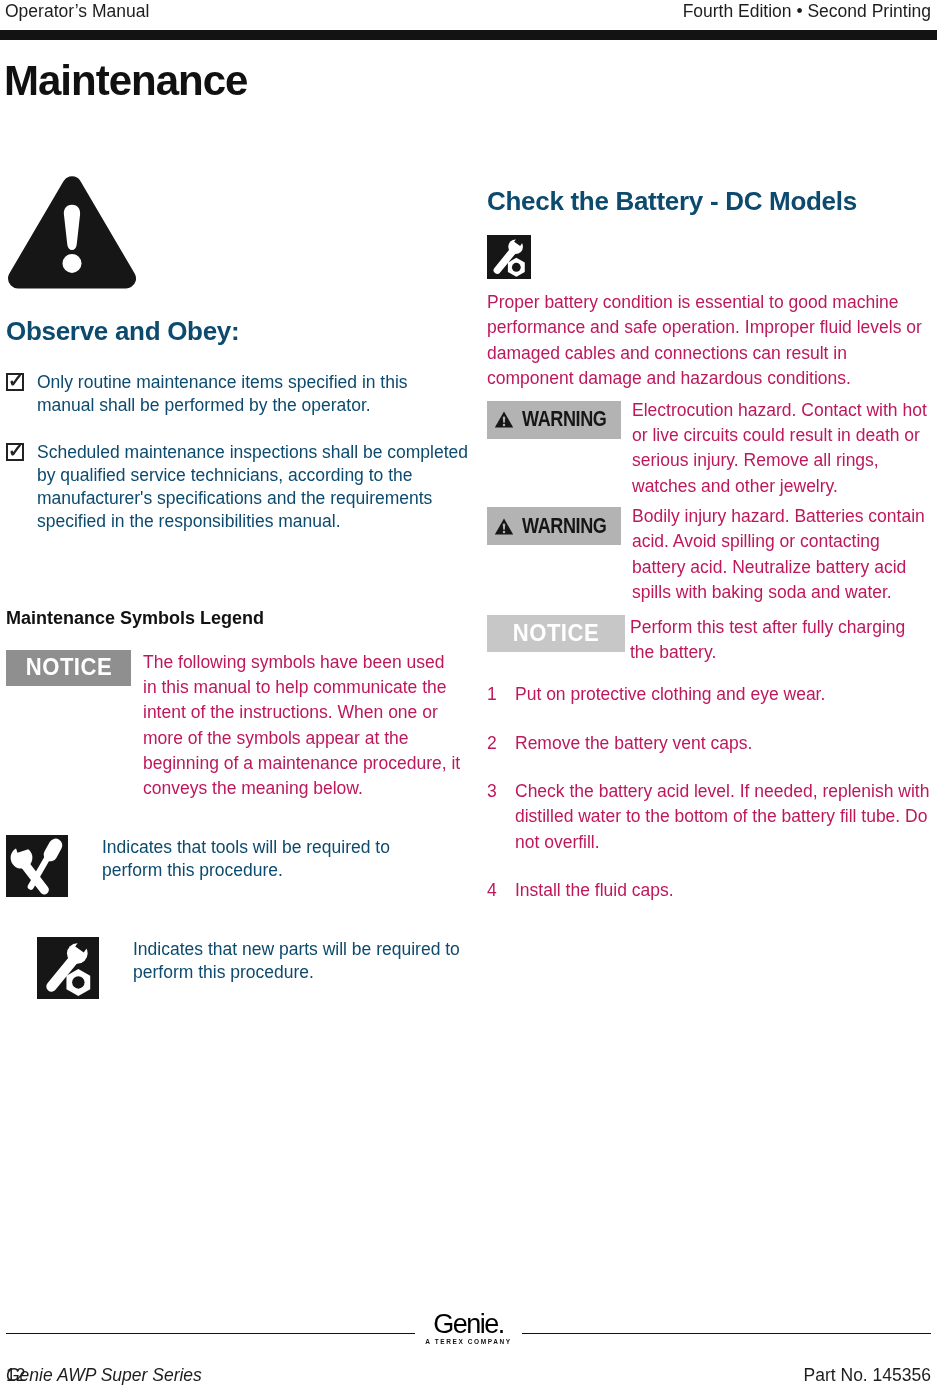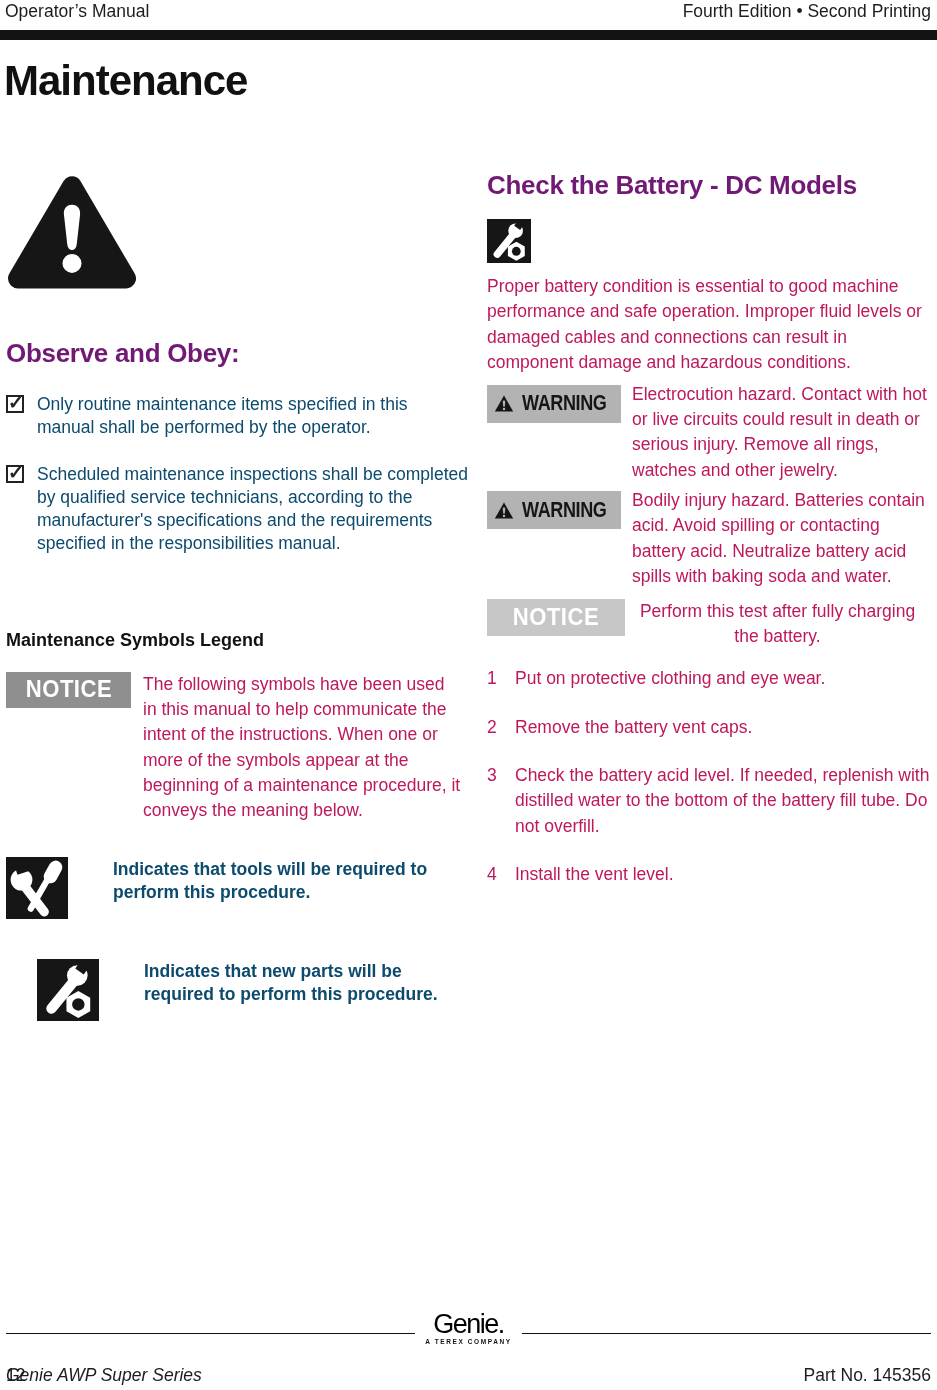--- a/index.html
+++ b/index.html
@@ -27,21 +27,21 @@
   }
   .page-title {
     position:absolute; top:57px; left:4px;
     font-size:42px; font-weight:700; letter-spacing:-1px; color:#111;
   }
   
   .col-left  { position:absolute; left:6px;  top:170px; width:462px; }
   .col-right { position:absolute; left:487px; top:170px; width:447px; }
   .body-txt { font-size:17.5px; line-height:1.32; color:#0c4a6e; }
   .body-txt45 { font-size:17.5px; line-height:1.45; color:#be185d; }
-  h2.sec { font-size:26px; font-weight:700; color:#701a75; letter-spacing:-0.3px; }
+  h2.sec { font-size:26px; font-weight:700; color:#0c4a6e; letter-spacing:-0.3px;margin-top:16px; }
   h3.sub { font-size:18px; font-weight:700; color:#111; }
   
   .tri-icon { width:132px; height:130px; }
   
   .observe-h { margin-top:38px; }
   .check-item { display:flex; margin-top:24px; }
   .cbx {
     flex:0 0 auto; width:18px; height:18px; margin:2px 13px 0 0;
     border:2.5px solid #222; position:relative;
   }
@@ -60,37 +60,37 @@
   .notice-box span {
     color:#ffffff; font-weight:800; font-size:23px; letter-spacing:0.5px;
     transform:scaleX(0.96); white-space:nowrap;
   }
   .nb-dark  { background:#8f8f8f; }
   .nb-light { background:#c7c7c7; width:138px; height:37px; }
   .notice-row .beside { width:318px; margin-left:12px; }
   .sym-row { margin-top:33px; }
   .sym-row + .sym-row { margin-top:40px;padding-left:31px; }
   .sym-icon { flex:0 0 auto; width:62px; height:62px; }
-  .sym-row p { width:352px; margin-left:45px; margin-top:1px;font-weight:bold; }
+  .sym-row p { width:352px; margin-left:34px; margin-top:1px; }
   
   .parts-small { width:44px; height:46px; margin-top:17px; }
   .intro { margin-top:10px; }
   .warn-row { margin-top:9px; }
   .warn-row + .warn-row { margin-top:8px; }
   .warn-box {
     flex:0 0 auto; width:134px; height:38px; background:#b3b3b3;
     display:flex; align-items:center; justify-content:center; gap:0;
   }
   .warn-box .wtxt {
     color:#161616; font-weight:800; font-size:21.5px; letter-spacing:-0.5px;
     transform:scaleX(0.84); white-space:nowrap;
   }
   .warn-row p, .notice-row2 p { width:302px; margin-left:11px; margin-top:-3px; }
   .notice-row2 { margin-top:9px; }
-  .notice-row2 p { width:295px; margin-left:5px; margin-top:0px;text-align:center; }
+  .notice-row2 p { width:295px; margin-left:5px; margin-top:0px; }
   .steps { margin-top:17px; list-style:none; }
   .step { display:flex; margin-bottom:23px; }
   .step .num { flex:0 0 28px; }
   .step p { flex:1; }
   
   .footer { position:absolute; left:0; right:0; bottom:4px; padding:0 6px; }
   .logo-line { display:flex; align-items:flex-end; }
   .logo-line .line { flex:1; border-bottom:1.6px solid #111; margin-bottom:11px; }
   .logo { display:flex; flex-direction:column; align-items:center; padding:0 10px; }
   .logo-text {
@@ -238,21 +238,21 @@
       <li class="step">
         <span class="num body-txt45">2</span>
         <p class="body-txt45">Remove the battery vent caps.</p>
       </li>
       <li class="step">
         <span class="num body-txt45">3</span>
         <p class="body-txt45">Check the battery acid level. If needed, replenish with distilled water to the bottom of the battery fill tube. Do not overfill.</p>
       </li>
       <li class="step">
         <span class="num body-txt45">4</span>
-        <p class="body-txt45">Install the vent level.</p>
+        <p class="body-txt45">Install the fluid caps.</p>
       </li>
     </ol>
 
   </div>
 
   <div class="footer">
     <div class="logo-line">
       <div class="line"></div>
       <div class="logo">
         <span class="logo-text">Genie.</span>

